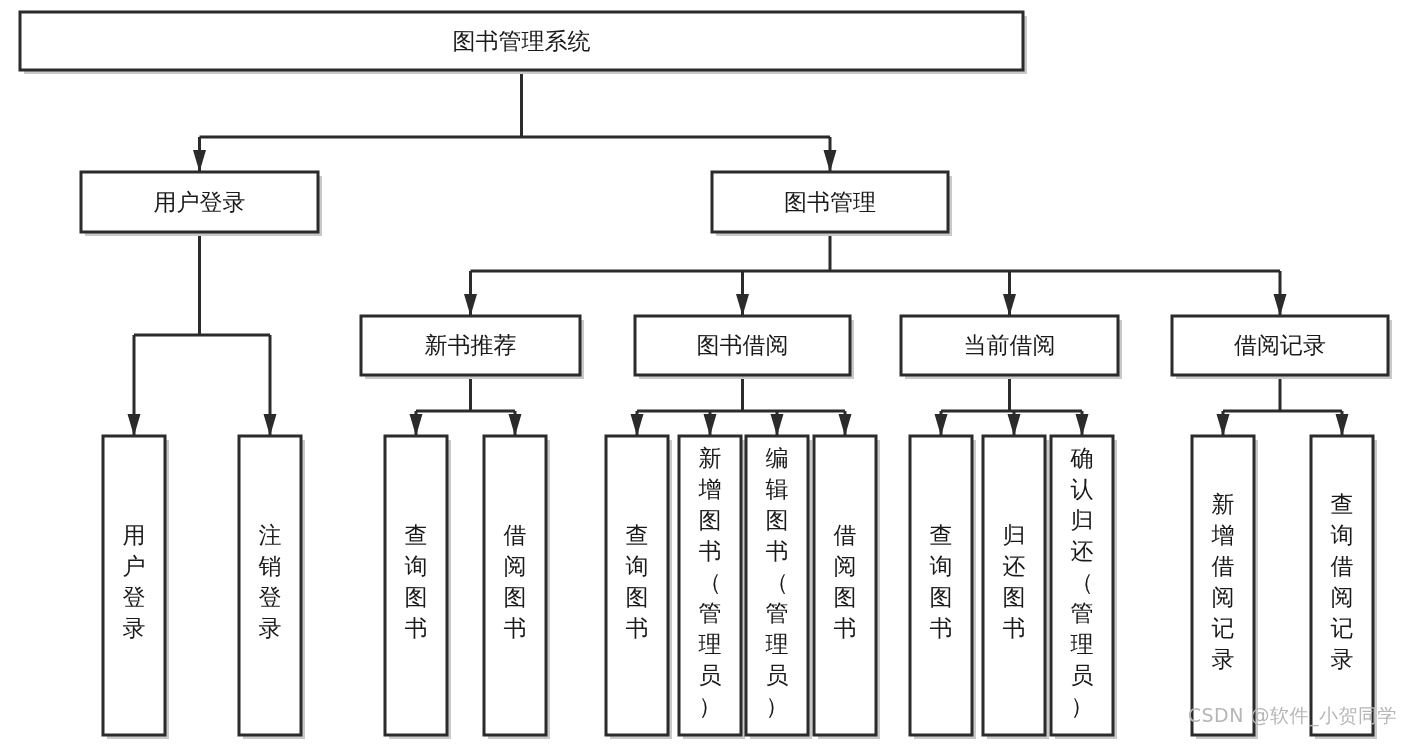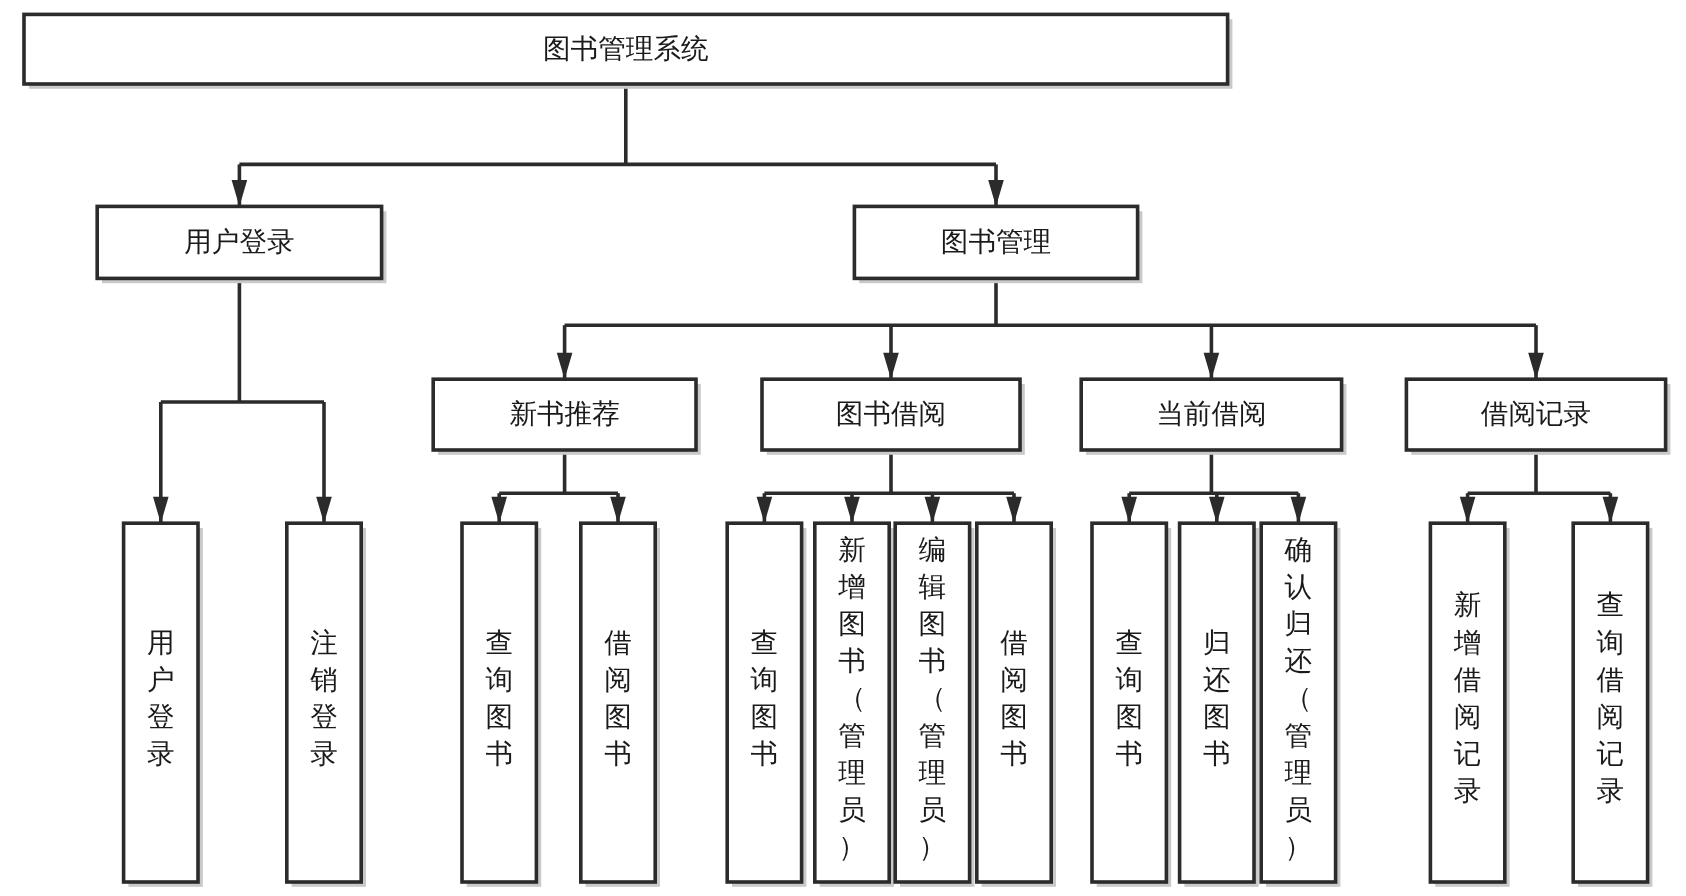--- a/index.html
+++ b/index.html
@@ -237,13 +237,14 @@
           <rect x="1192" y="436" width="62" height="299" class="node-rect"></rect>
           <text x="1223" y="512" class="node-label-v"><tspan x="1223" dy="0">新</tspan><tspan x="1223" dy="31">增</tspan><tspan x="1223" dy="31">借</tspan><tspan x="1223" dy="31">阅</tspan><tspan x="1223" dy="31">记</tspan><tspan x="1223" dy="31">录</tspan></text>
         </g>
         <g>
           <rect x="1315" y="440" width="62" height="299" class="node-shadow"></rect>
           <rect x="1311" y="436" width="62" height="299" class="node-rect"></rect>
           <text x="1342" y="512" class="node-label-v"><tspan x="1342" dy="0">查</tspan><tspan x="1342" dy="31">询</tspan><tspan x="1342" dy="31">借</tspan><tspan x="1342" dy="31">阅</tspan><tspan x="1342" dy="31">记</tspan><tspan x="1342" dy="31">录</tspan></text>
         </g>
       </g>
   </svg>
+  <div class="watermark-text">CSDN @软件_小贺同学</div>
 </div>
 
 </body></html>

